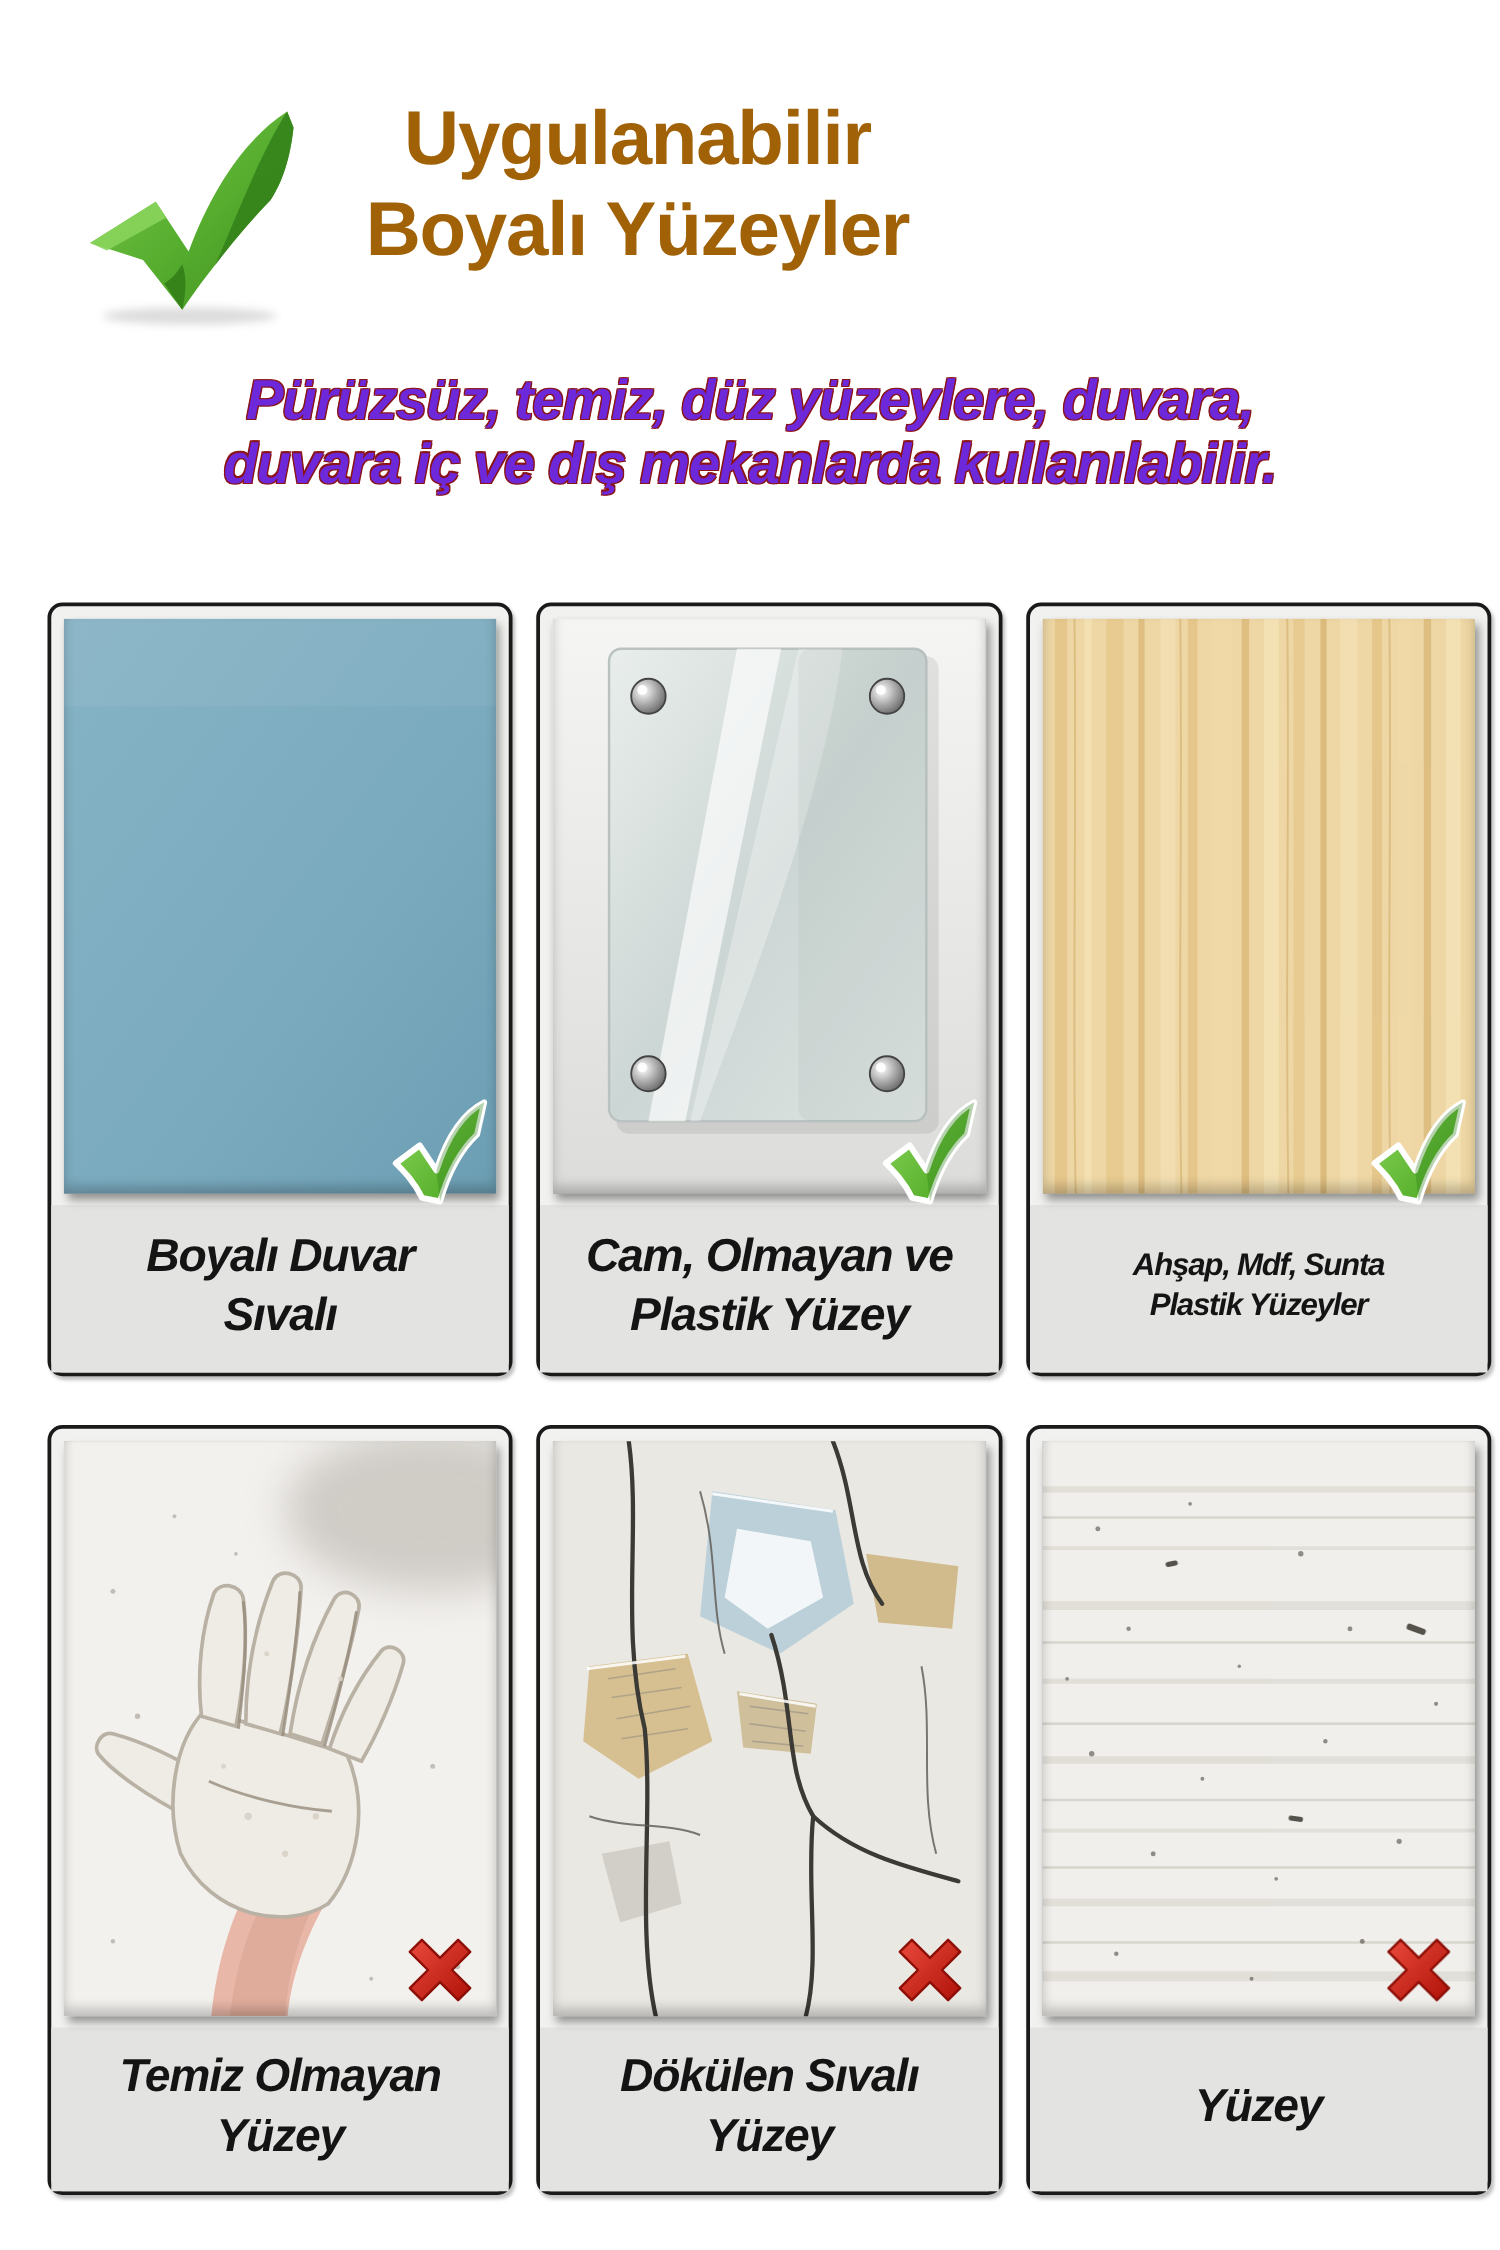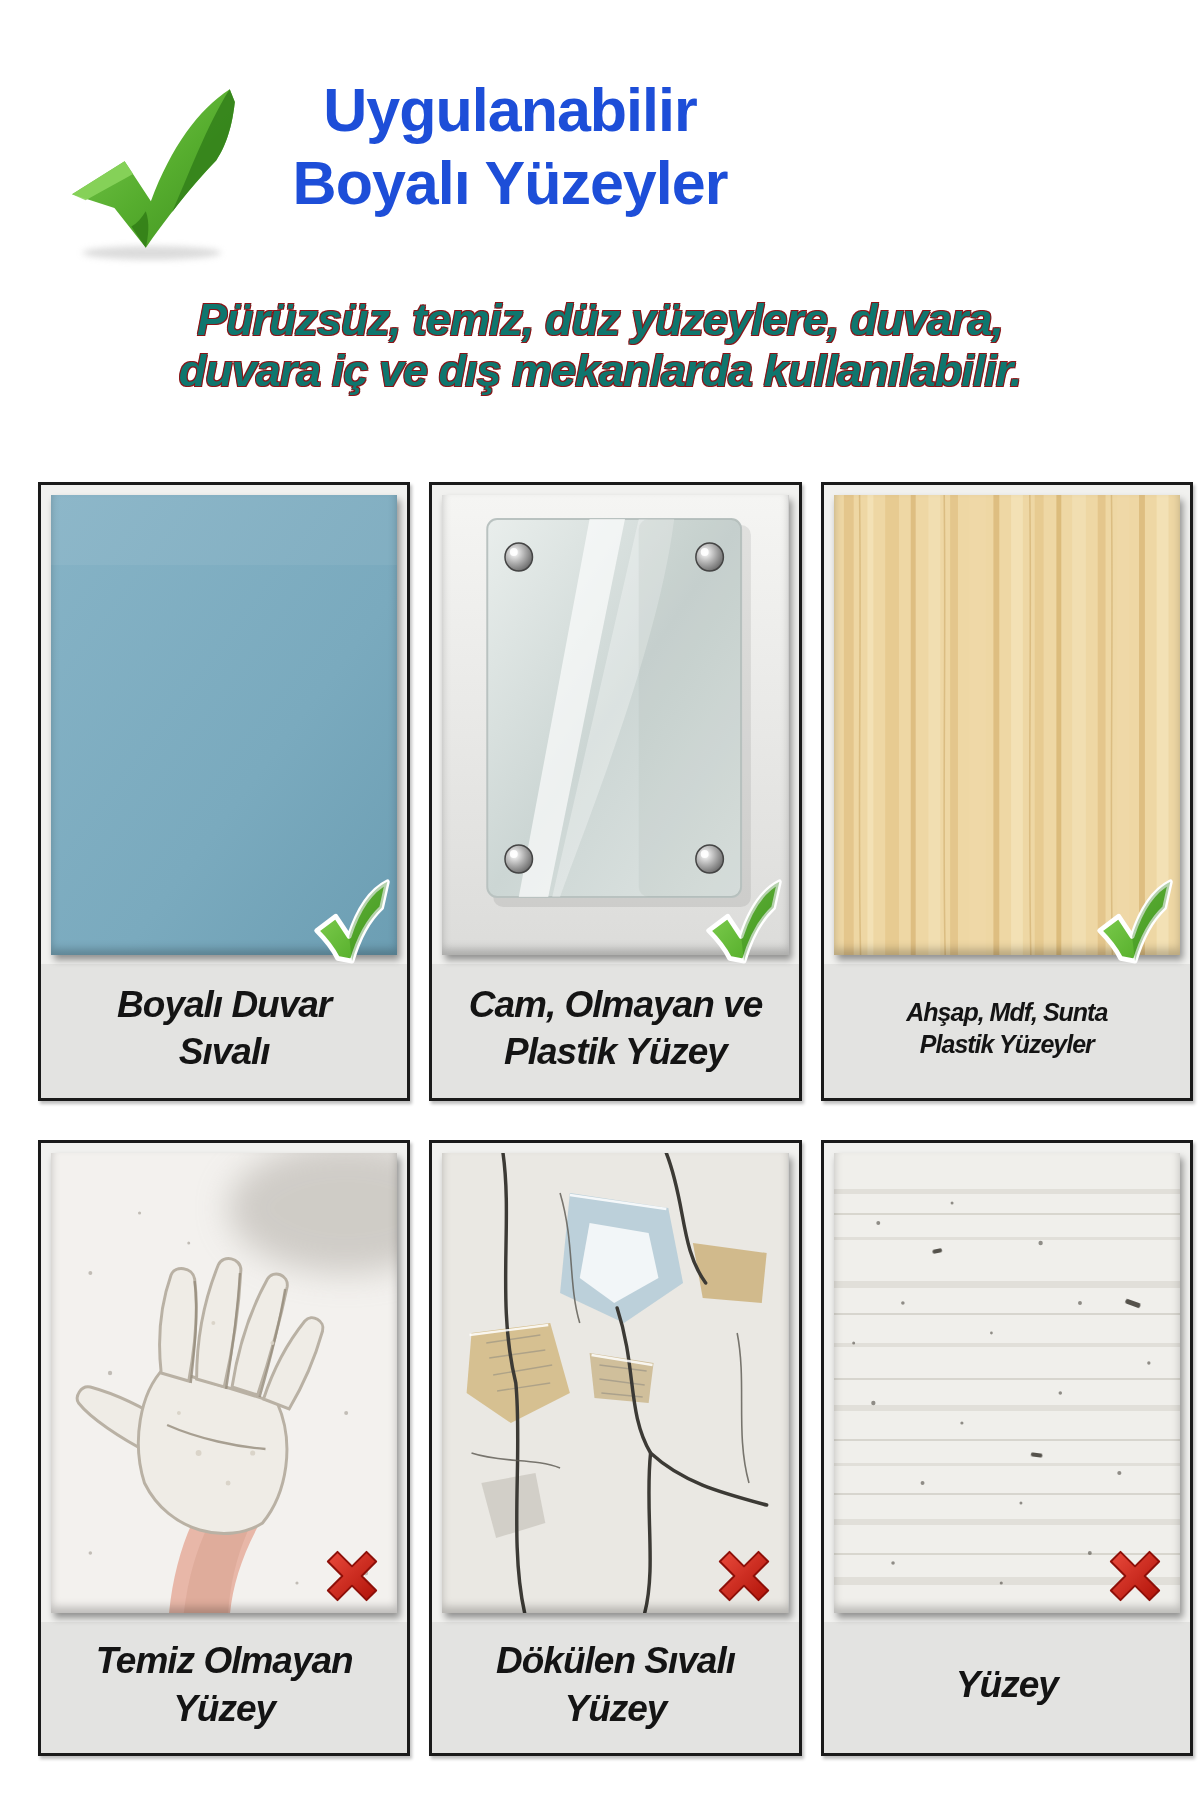--- a/index.html
+++ b/index.html
@@ -5,38 +5,38 @@
   html,body{margin:0;padding:0;}
   body{
     width:1200px;height:1800px;position:relative;overflow:hidden;
     background:#ffffff;
     font-family:"Liberation Sans", sans-serif;
   }
   
   .big-check{position:absolute;left:50px;top:58px;width:195px;height:210px;}
   .title-block{
     position:absolute;left:245px;top:74px;width:530px;
-    text-align:center;color:#1d4ed8;font-weight:bold;
+    text-align:center;color:#a16207;font-weight:bold;
     font-size:61px;line-height:1.2;letter-spacing:-1px;
   }
   .subtitle-block{
     position:absolute;left:0;top:294px;width:1200px;text-align:center;
-    color:#0f766e;font-weight:bold;font-style:italic;
+    color:#6d28d9;font-weight:bold;font-style:italic;
     font-size:45px;line-height:1.14;letter-spacing:-1px;
     text-shadow:1px 1px 0 #8a1417, -1px 1px 0 #8a1417, 1px -1px 0 #8a1417, -1px -1px 0 #8a1417;
   }
   
   .grid{
     position:absolute;left:38px;top:482px;width:1155px;
     display:grid;grid-template-columns:1fr 1fr 1fr;
     grid-template-rows:619px 616px;column-gap:19px;row-gap:39px;
   }
   .cell{
     position:relative;box-sizing:border-box;
-    border:3px solid #1a1a1a;background:#f1f1ef;border-radius:0;
+    border:3px solid #1a1a1a;background:#f1f1ef;border-radius:12px;
     display:flex;flex-direction:column;
     box-shadow:2px 3px 3px rgba(0,0,0,0.25);
   }
   .photo{
     position:relative;margin:10px 10px 0;height:460px;
     box-shadow:3px 5px 7px rgba(0,0,0,0.40);
     background:#ddd;
   }
   .photo .shade{
     position:absolute;inset:0;pointer-events:none;

